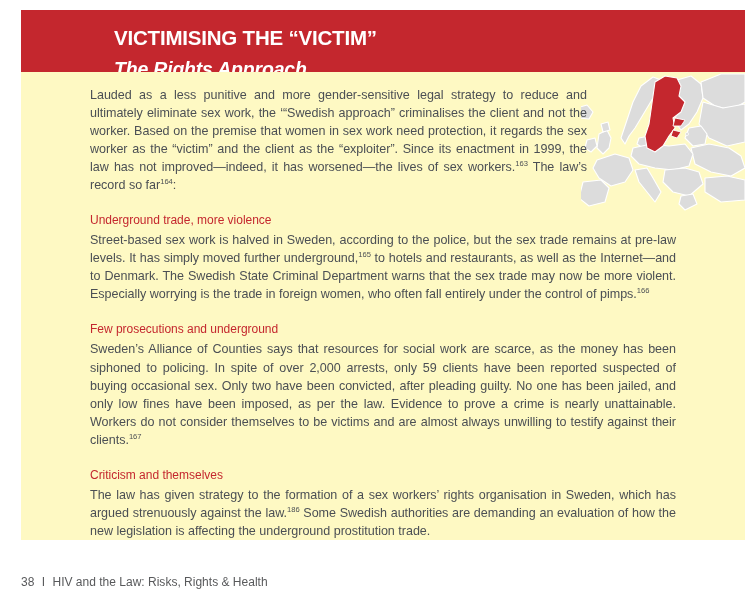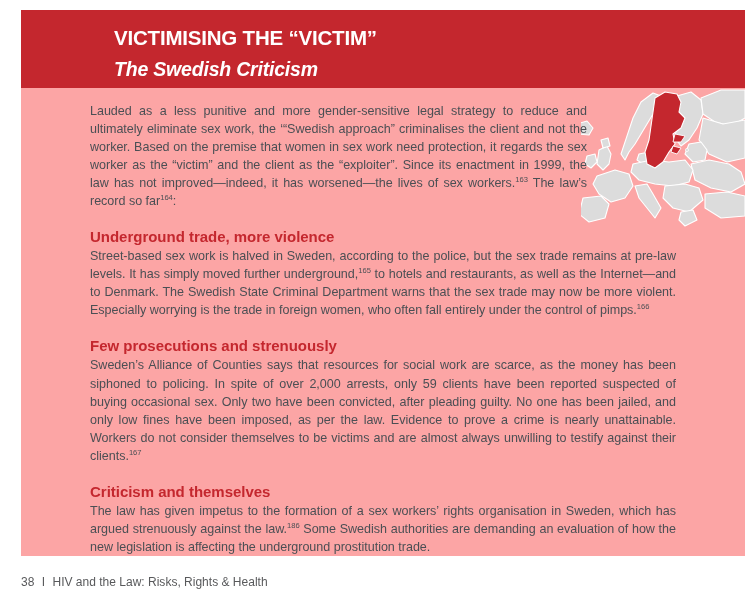--- a/index.html
+++ b/index.html
@@ -58,24 +58,24 @@
     letter-spacing: -0.2px;
     line-height: 1.15;
     margin: 8px 0 0 0;
     white-space: nowrap;
   }
 
   
   .content-panel {
     position: absolute;
     left: 21px;
-    top: 88px;
+    top: 72px;
     width: 724px;
     height: 468px;
-    background: #fca5a5;
+    background: #fef9c3;
     overflow: hidden;
   }
 
   
   .map-wrap {
     position: absolute;
     right: 0px;
     top: 0px;
     width: 164px;
     height: 140px;
@@ -97,22 +97,22 @@
     line-height: 18.05px;
     margin: 0;
     text-align: justify;
     letter-spacing: -0.02px;
   }
   .para.intro {
     width: 497px;
   }
   .section-head {
     color: #c4272e;
-    font-size: 15px;
-    font-weight: bold;
+    font-size: 12px;
+    font-weight: normal;
     line-height: 17px;
     margin: 0;
     letter-spacing: -0.02px;
   }
   .spacer-lg { height: 18px; }
   .spacer-head { height: 2px; }
 
   sup {
     font-size: 7.6px;
     line-height: 0;
@@ -132,21 +132,21 @@
   .footer .sep { padding: 0 4px; }
 </style>
 </head>
 <body>
 
 <div class="page">
 
   <div class="header-band">
     <div class="header-inner">
       <h1 class="header-title">VICTIMISING THE “VICTIM”</h1>
-      <h2 class="header-subtitle">The Swedish Criticism</h2>
+      <h2 class="header-subtitle">The Rights Approach</h2>
     </div>
   </div>
 
   <div class="content-panel">
 
     <div class="map-wrap">
       <svg viewBox="0 0 164 140" xmlns="http://www.w3.org/2000/svg" aria-hidden="true">
         <g fill="#dcdcdc" stroke="#ffffff" stroke-width="1.1" stroke-linejoin="round">
 
           <path d="M-4 36 L6 33 L12 40 L8 47 L-2 46 Z"></path>
@@ -201,29 +201,29 @@
       <p class="para intro"><span>Lauded as a less punitive and more gender-sensitive legal strategy to reduce and ultimately eliminate sex work, the ‘“Swedish approach” criminalises the client and not the worker. Based on the premise that women in sex work need protection, it regards the sex worker as the “victim” and the client as the “exploiter”. Since its enactment in 1999, the law has not improved—indeed, it has worsened—the lives of sex workers.</span><sup>163</sup><span> The law’s record so far</span><sup>164</sup><span>:</span></p>
 
       <div class="spacer-lg"></div>
 
       <h3 class="section-head">Underground trade, more violence</h3>
       <div class="spacer-head"></div>
       <p class="para"><span>Street-based sex work is halved in Sweden, according to the police, but the sex trade remains at pre-law levels. It has simply moved further underground,</span><sup>165</sup><span> to hotels and restaurants, as well as the Internet—and to Denmark. The Swedish State Criminal Department warns that the sex trade may now be more violent. Especially worrying is the trade in foreign women, who often fall entirely under the control of pimps.</span><sup>166</sup></p>
 
       <div class="spacer-lg"></div>
 
-      <h3 class="section-head">Few prosecutions and strenuously</h3>
+      <h3 class="section-head">Few prosecutions and underground</h3>
       <div class="spacer-head"></div>
       <p class="para"><span>Sweden’s Alliance of Counties says that resources for social work are scarce, as the money has been siphoned to policing. In spite of over 2,000 arrests, only 59 clients have been reported suspected of buying occasional sex. Only two have been convicted, after pleading guilty. No one has been jailed, and only low fines have been imposed, as per the law. Evidence to prove a crime is nearly unattainable. Workers do not consider themselves to be victims and are almost always unwilling to testify against their clients.</span><sup>167</sup></p>
 
       <div class="spacer-lg"></div>
 
       <h3 class="section-head">Criticism and themselves</h3>
       <div class="spacer-head"></div>
-      <p class="para"><span>The law has given impetus to the formation of a sex workers’ rights organisation in Sweden, which has argued strenuously against the law.</span><sup>186</sup><span> Some Swedish authorities are demanding an evaluation of how the new legislation is affecting the underground prostitution trade.</span></p>
+      <p class="para"><span>The law has given strategy to the formation of a sex workers’ rights organisation in Sweden, which has argued strenuously against the law.</span><sup>186</sup><span> Some Swedish authorities are demanding an evaluation of how the new legislation is affecting the underground prostitution trade.</span></p>
 
     </div>
   </div>
 
   <div class="footer">
     <span>38</span>
     <span class="sep">I</span>
     <span>HIV and the Law: Risks, Rights &amp; Health</span>
   </div>
 

